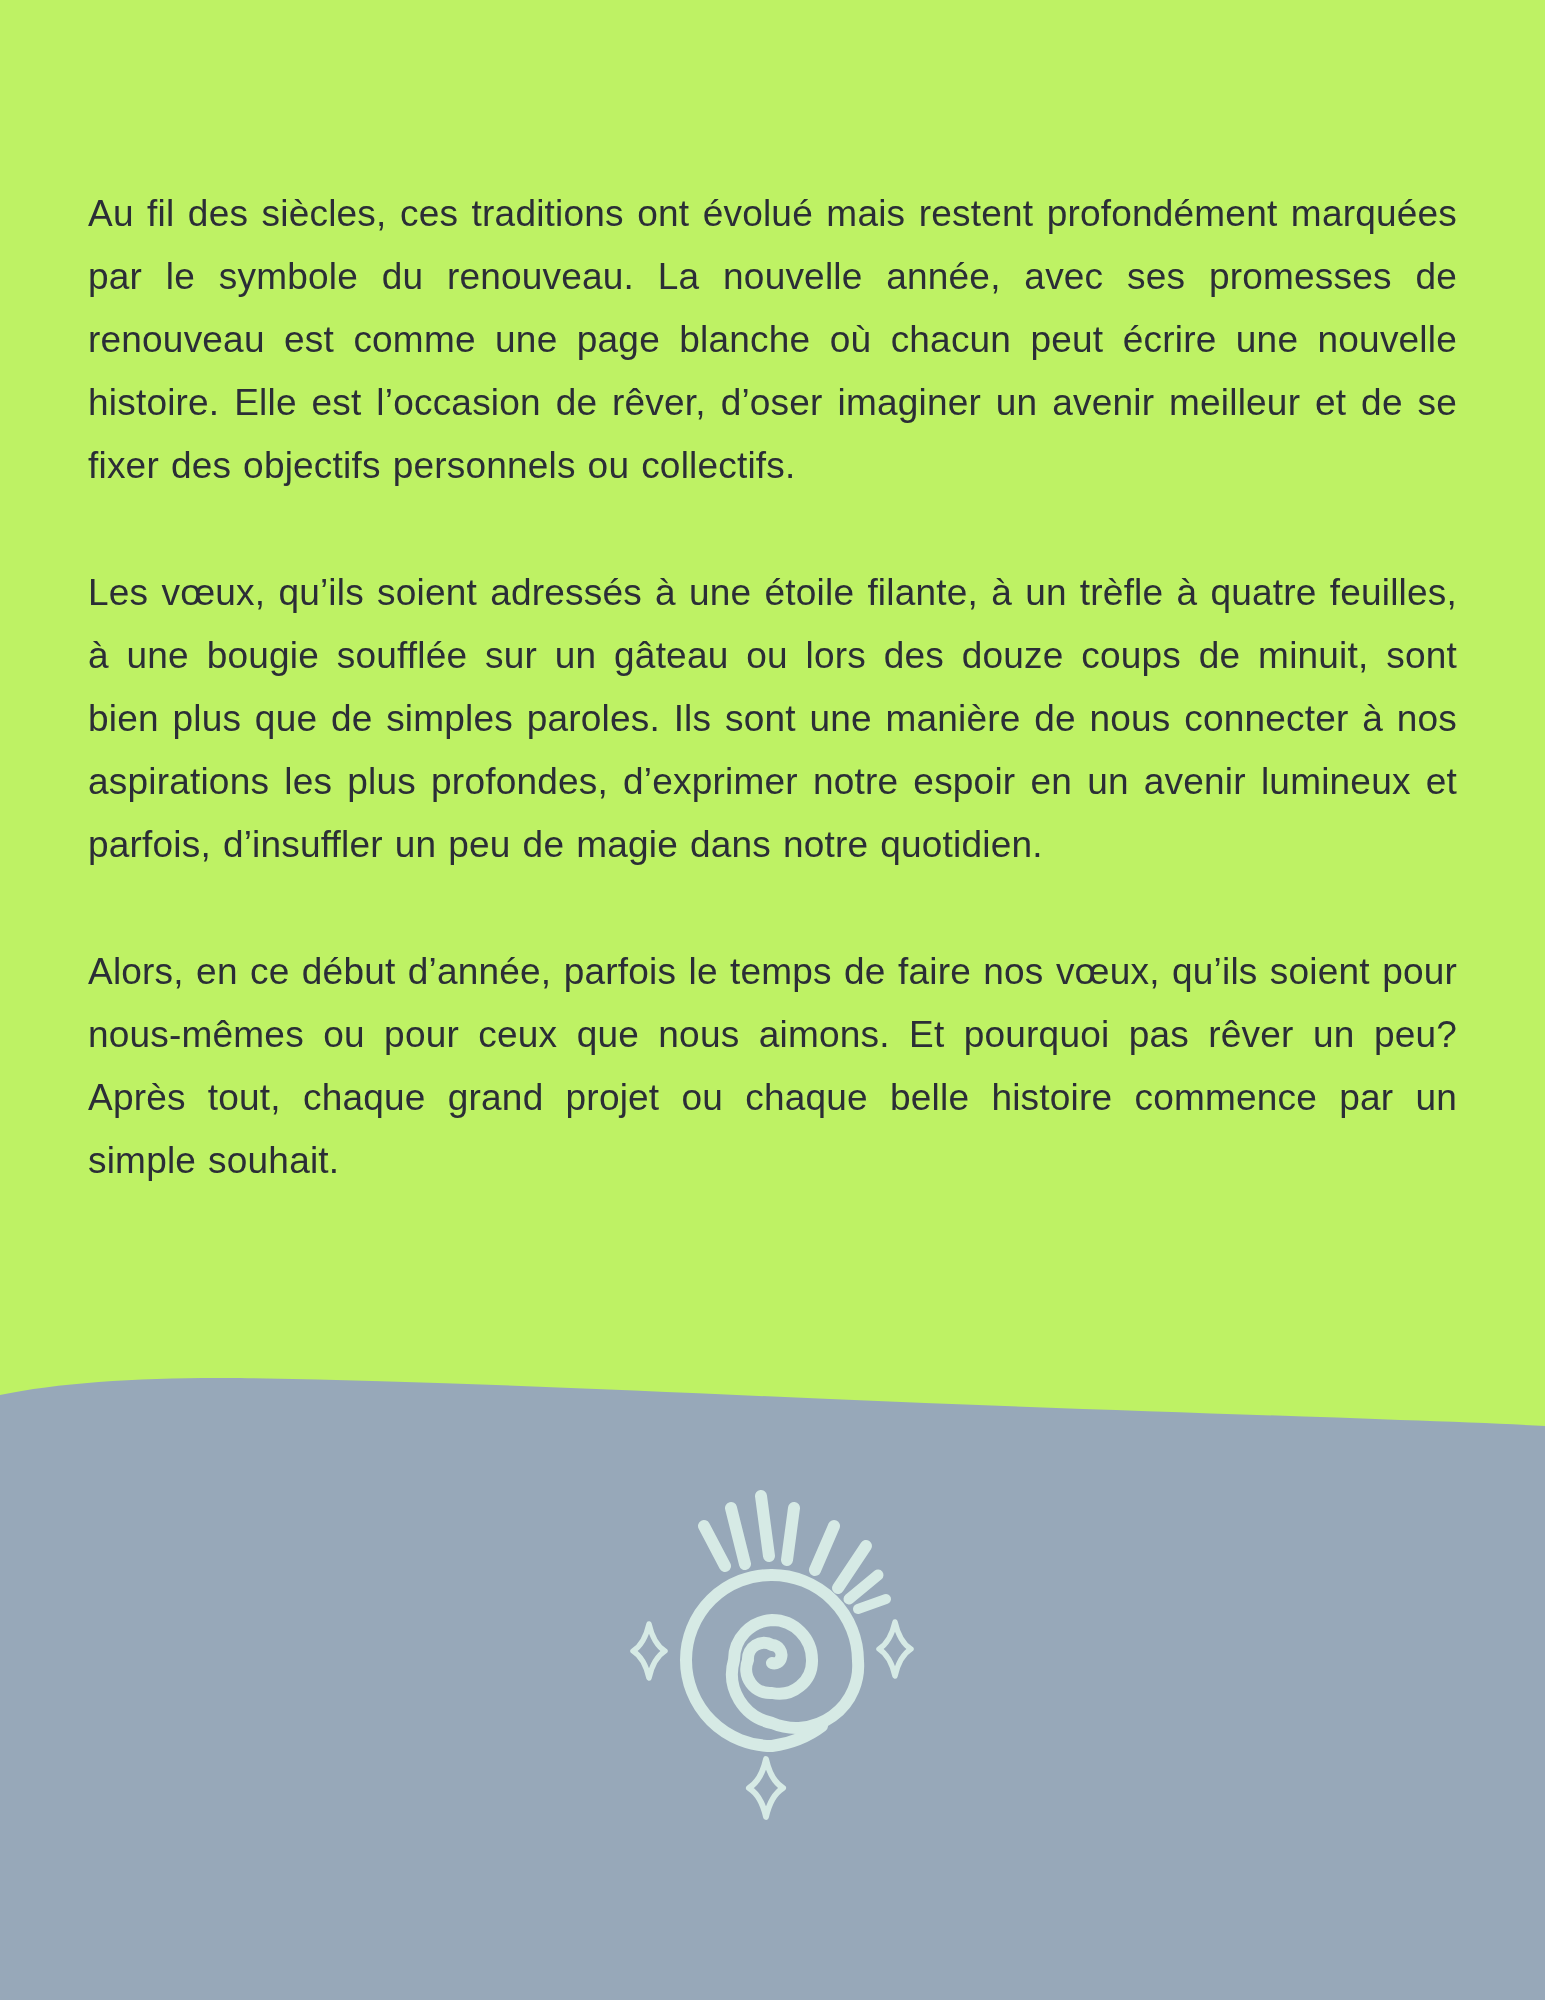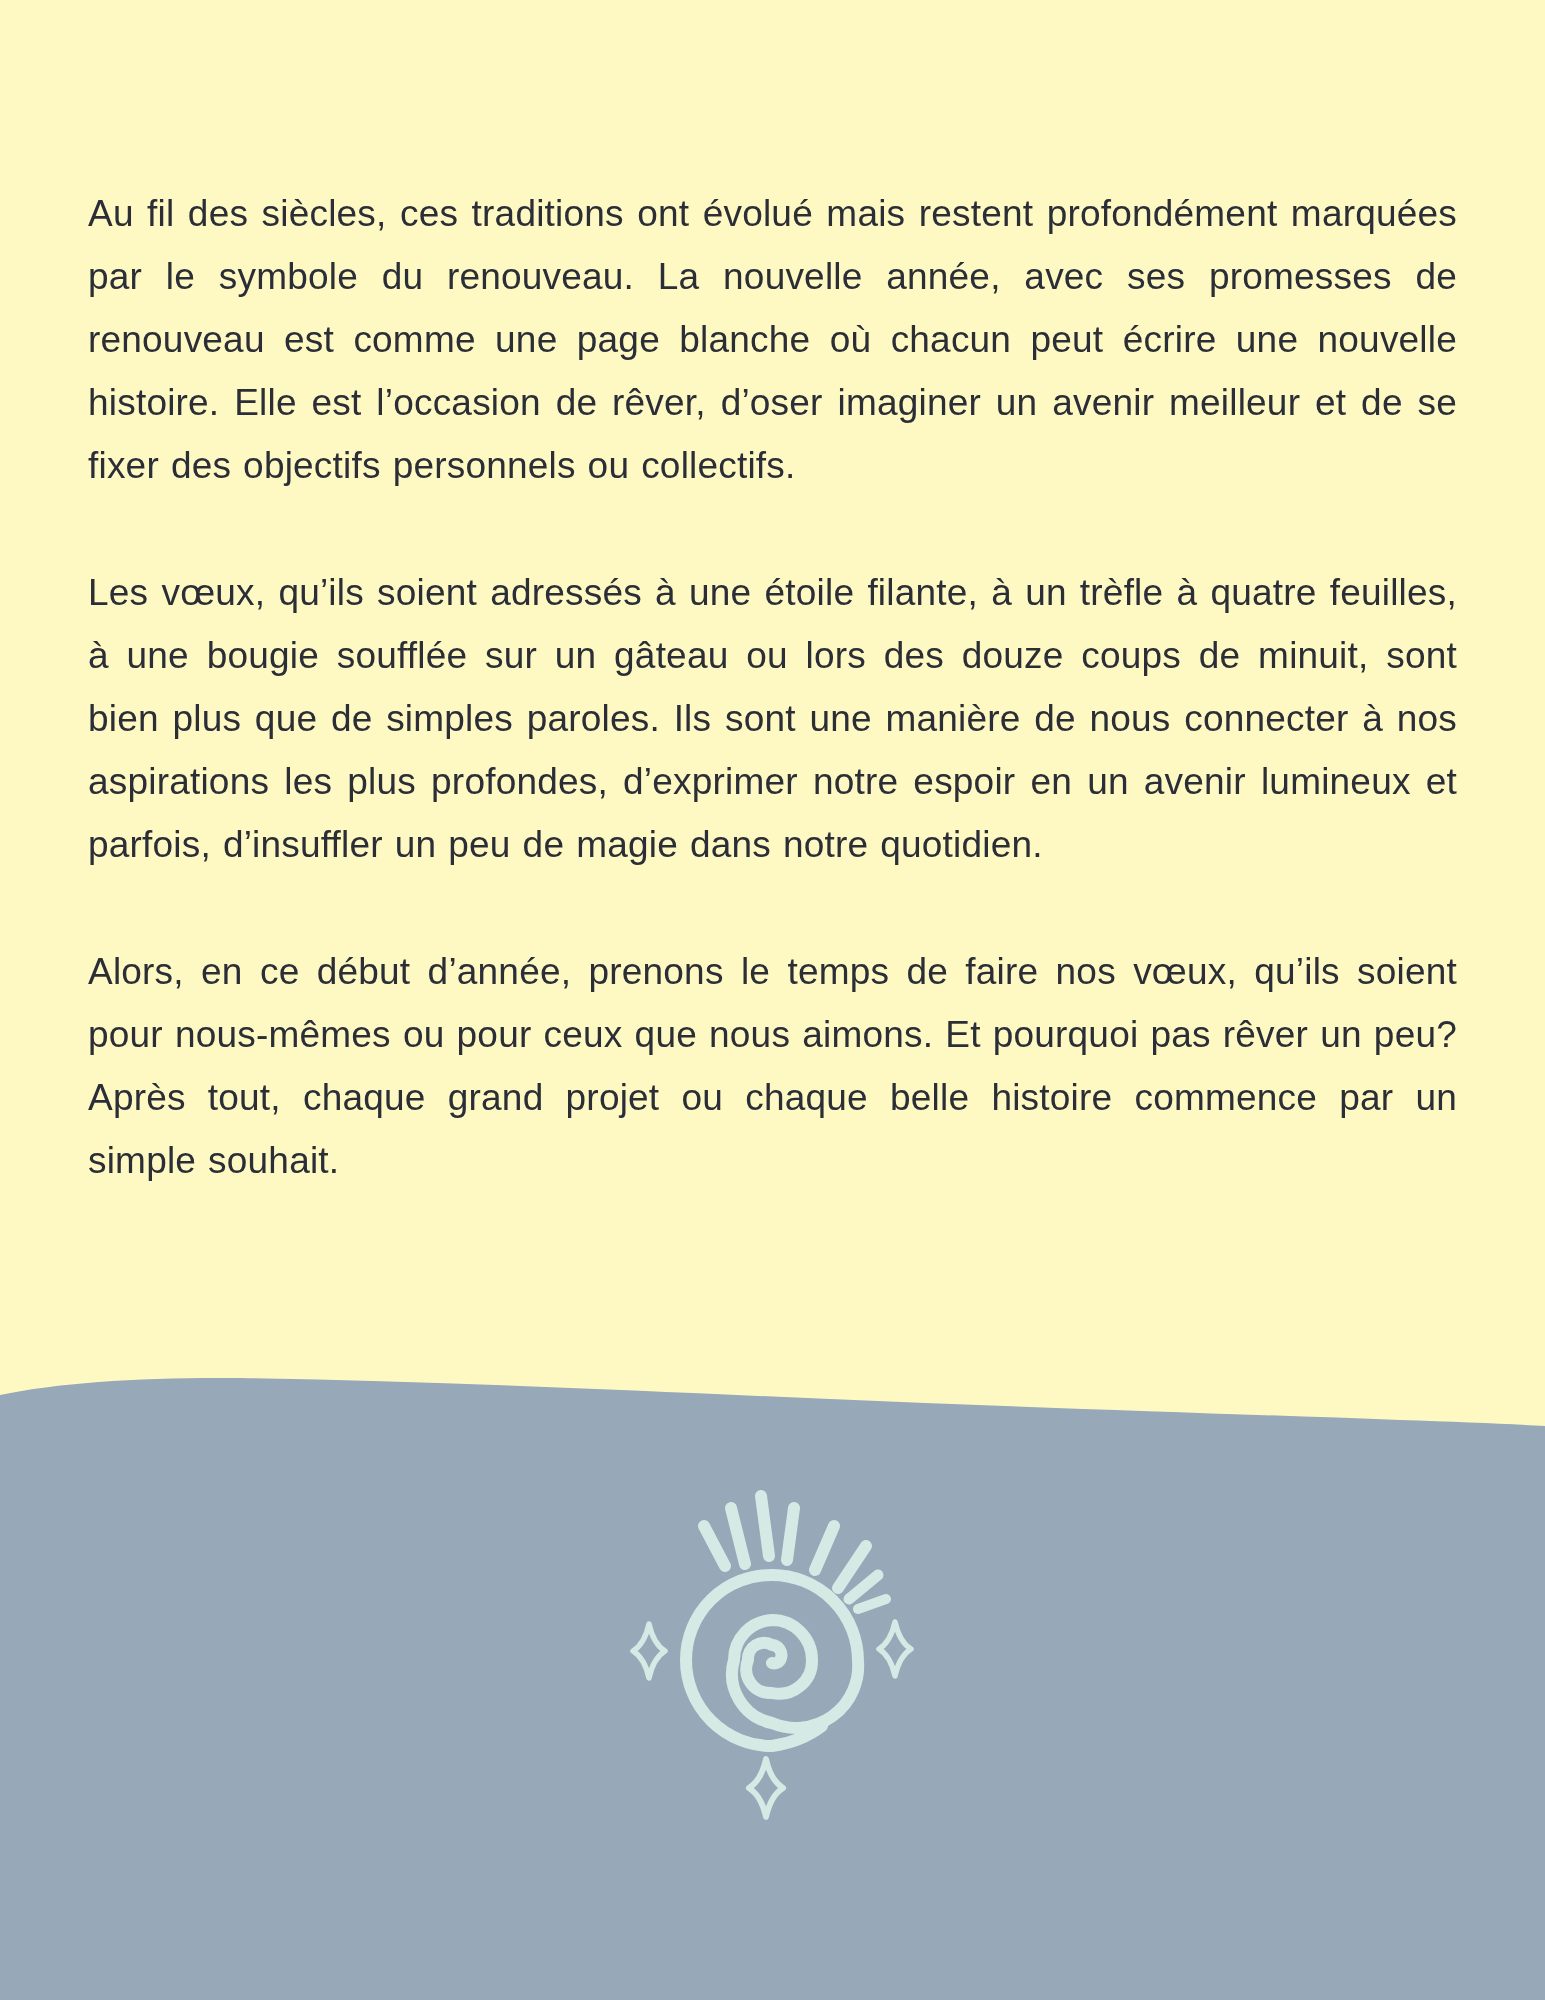--- a/index.html
+++ b/index.html
@@ -4,21 +4,21 @@
 <style>
   html, body {
     margin: 0;
     padding: 0;
     background: #ffffff;
   }
   .page {
     position: relative;
     width: 1545px;
     height: 2000px;
-    background: #fef9c3;
+    background: #bef264;
     overflow: hidden;
     font-family: "Liberation Sans", "DejaVu Sans", sans-serif;
   }
   .content {
     position: absolute;
     left: 88px;
     right: 88px;
     top: 182px;
   }
   .body-paragraph {
@@ -38,21 +38,21 @@
   }
 </style>
 </head>
 <body>
 
 <div class="page">
 
   <div class="content">
     <p class="body-paragraph">Au fil des siècles, ces traditions ont évolué mais restent profondément marquées par le symbole du renouveau. La nouvelle année, avec ses promesses de renouveau est comme une page blanche où chacun peut écrire une nouvelle histoire. Elle est l’occasion de rêver, d’oser imaginer un avenir meilleur et de se fixer des objectifs personnels ou collectifs.</p>
     <p class="body-paragraph">Les vœux, qu’ils soient adressés à une étoile filante, à un trèfle à quatre feuilles, à une bougie soufflée sur un gâteau ou lors des douze coups de minuit, sont bien plus que de simples paroles. Ils sont une manière de nous connecter à nos aspirations les plus profondes, d’exprimer notre espoir en un avenir lumineux et parfois, d’insuffler un peu de magie dans notre quotidien.</p>
-    <p class="body-paragraph">Alors, en ce début d’année, prenons le temps de faire nos vœux, qu’ils soient pour nous-mêmes ou pour ceux que nous aimons. Et pourquoi pas rêver un peu? Après tout, chaque grand projet ou chaque belle histoire commence par un simple souhait.</p>
+    <p class="body-paragraph">Alors, en ce début d’année, parfois le temps de faire nos vœux, qu’ils soient pour nous-mêmes ou pour ceux que nous aimons. Et pourquoi pas rêver un peu? Après tout, chaque grand projet ou chaque belle histoire commence par un simple souhait.</p>
   </div>
 
   <svg class="footer-wave" width="1545" height="632" viewBox="0 0 1545 632" aria-hidden="true">
 
     <path d="M0,27 C60,14 150,9 240,10 C430,13 620,22 830,31 C1040,40 1240,46 1400,52 C1460,54 1510,56 1545,58 L1545,632 L0,632 Z" fill="#97a8b9"></path>
 
     <g fill="none" stroke="#d6eae5" stroke-linecap="round" stroke-linejoin="round">
 
       <path stroke-width="12" d="M822,358 Q801,374 772,378
                A86,86 0 0 1 686,292

